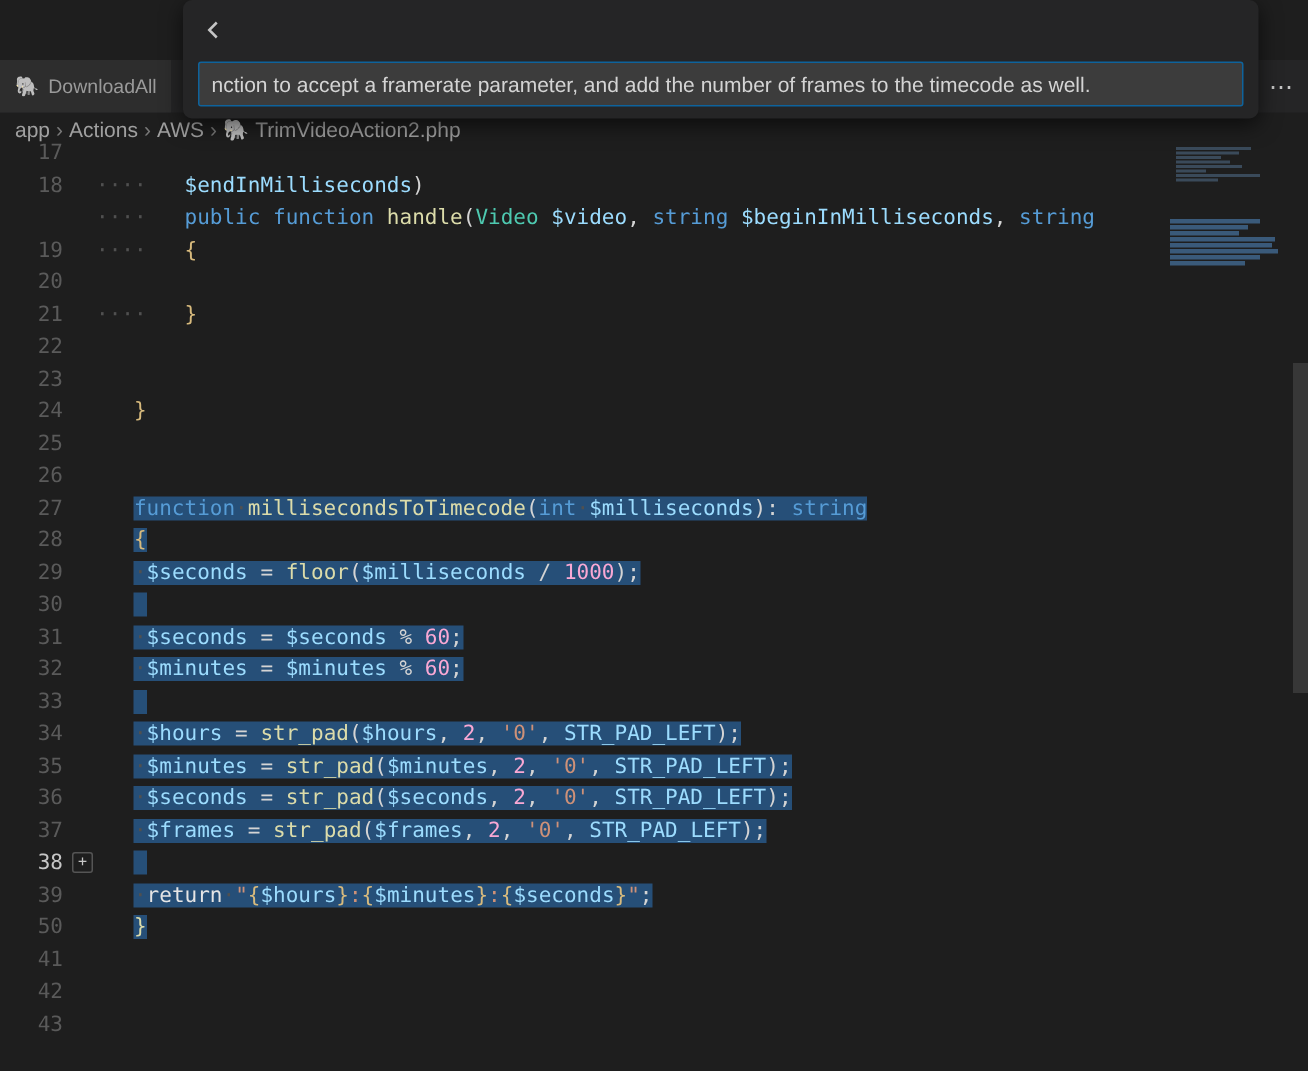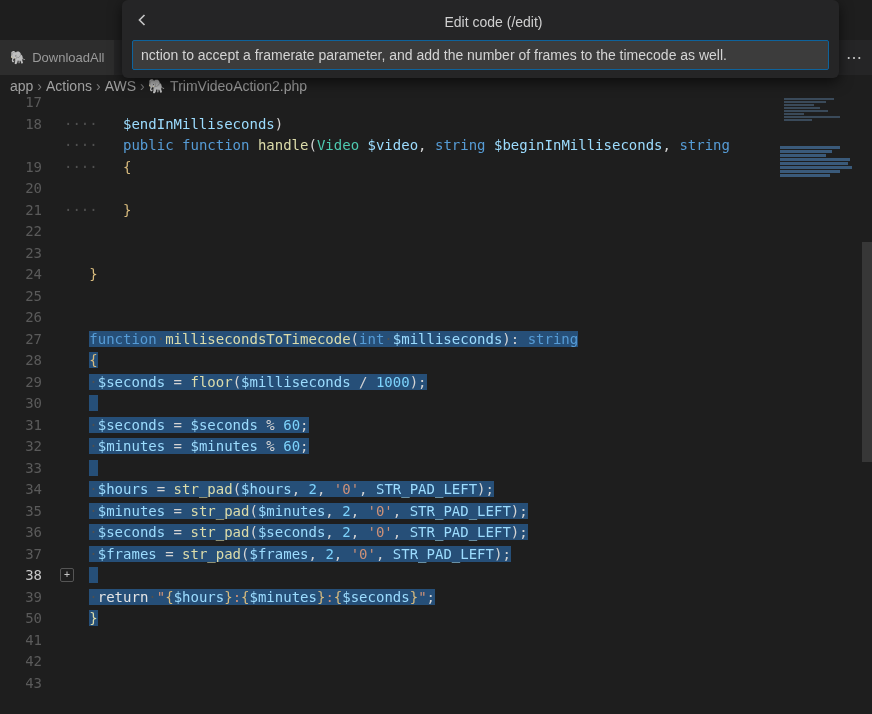--- a/index.html
+++ b/index.html
@@ -121,21 +121,21 @@
   }
   .gutter {
     position: absolute;
     left: 0;
     top: 0;
     width: 62px;
     text-align: right;
     color: #5a5a5a;
   }
   .gutter .ln { height: 21.5px; padding-right: 20px; }
-  .gutter .ln.hover { color: #c6c6c6; position: relative; margin-left: 12px; }
+  .gutter .ln.hover { color: #c6c6c6; position: relative; }
   .plus {
     position: absolute;
     left: 48px;
     width: 14px;
     height: 14px;
     color: #c6c6c6;
     background: #1e1e1e;
     border: 1px solid #555;
     border-radius: 2px;
     font-size: 10px;
@@ -147,21 +147,21 @@
     position: absolute;
     left: 64px;
     top: 0;
     right: 0;
   }
   .codeline { height: 21.5px; white-space: pre; }
   .k  { color: #569cd6; }
   .fn { color: #dcdcaa; }
   .cl { color: #4ec9b0; }
   .v  { color: #9cdcfe; }
-  .n  { color: #7dd3fc; }
+  .n  { color: #f9a8d4; }
   .s  { color: #ce9178; }
   .c  { color: #e5e5e5; }
   .p  { color: #d4d4d4; }
   .y  { color: #d7ba7d; }
   .w  { color: #505050; }
   .sel { background: #264f78; }
   .by { color: #dcdcaa; }
   .scrollbar {
     position: absolute;
     right: 0;
@@ -181,21 +181,20 @@
 </head>
 <body>
 
 <div class="dialog">
   <div class="dialog-head">
     <span class="back-arrow">
       <svg viewBox="0 0 24 24" fill="none" stroke="#c5c5c5" stroke-width="2">
           <path d="M15 6l-6 6 6 6"></path>
         </svg>
     </span>
-    <span class="dialog-title">Edit code (/edit)</span>
   </div>
   <input class="dialog-input" value="nction to accept a framerate parameter, and add the number of frames to the timecode as well." style="">
 </div>
 
 <div class="tab-bar">
   <div class="tab">
     <span class="tab-icon">🐘</span>
     <span>DownloadAll</span>
   </div>
   <span class="tab-actions">⋯</span>

